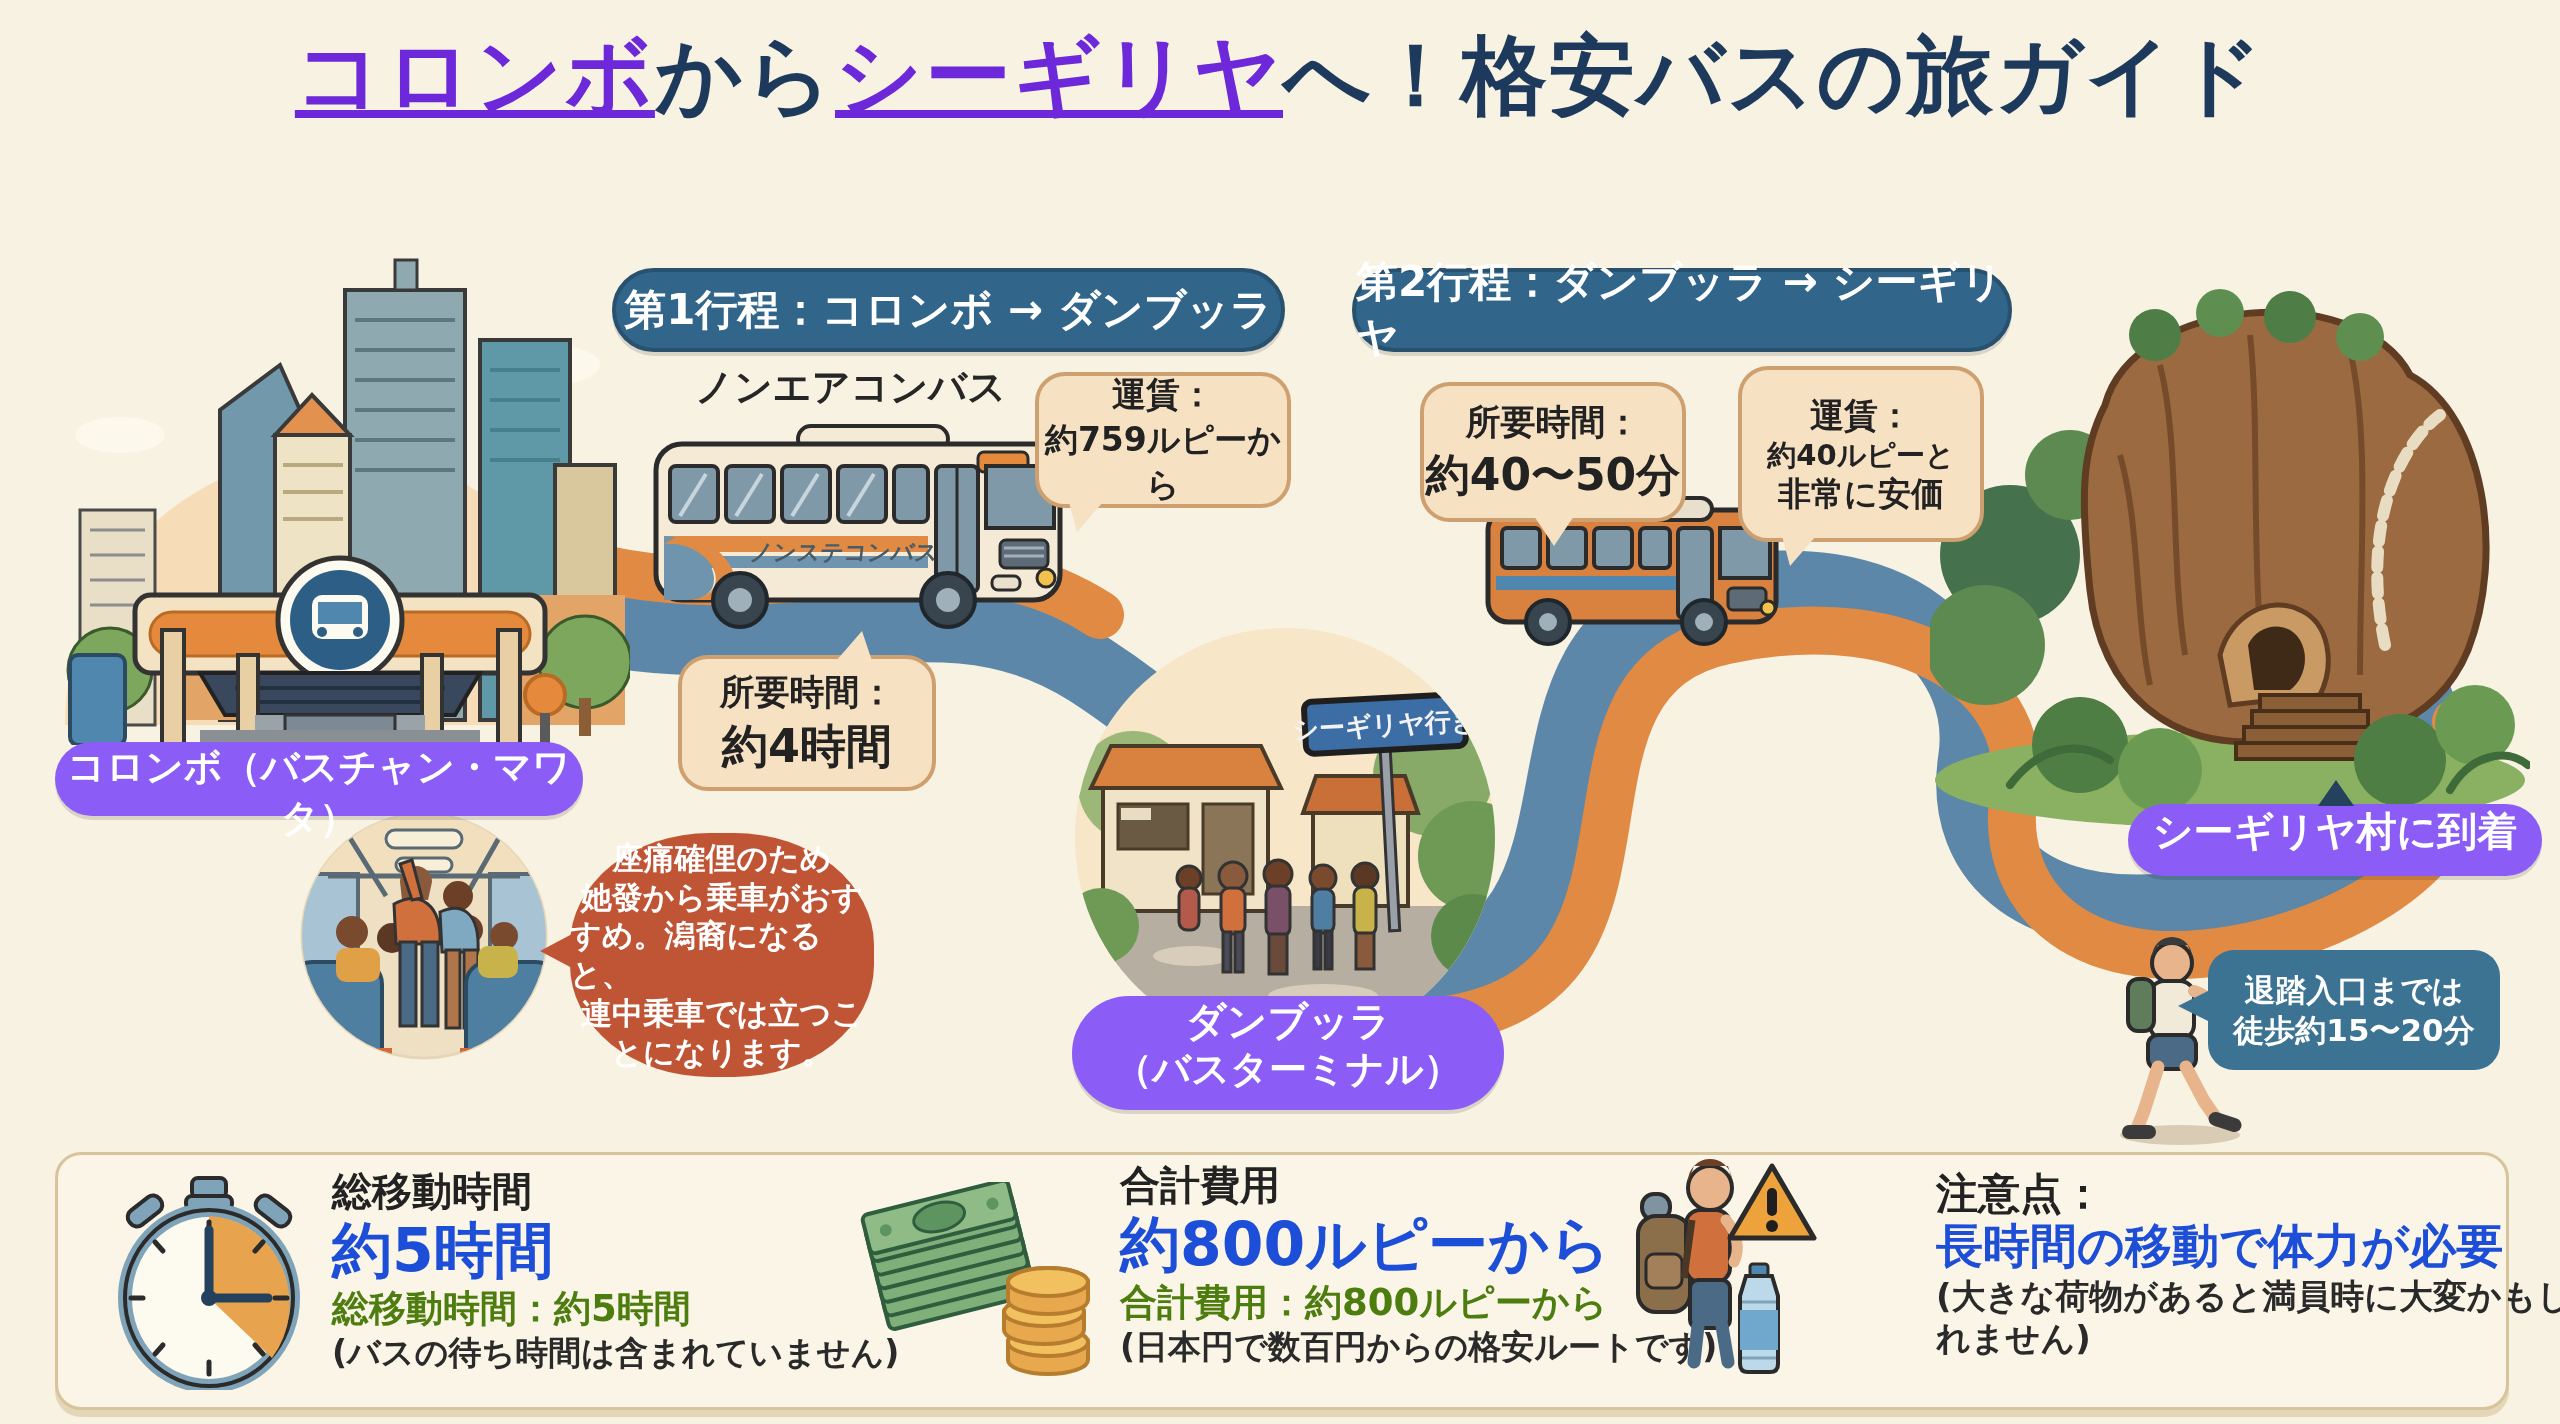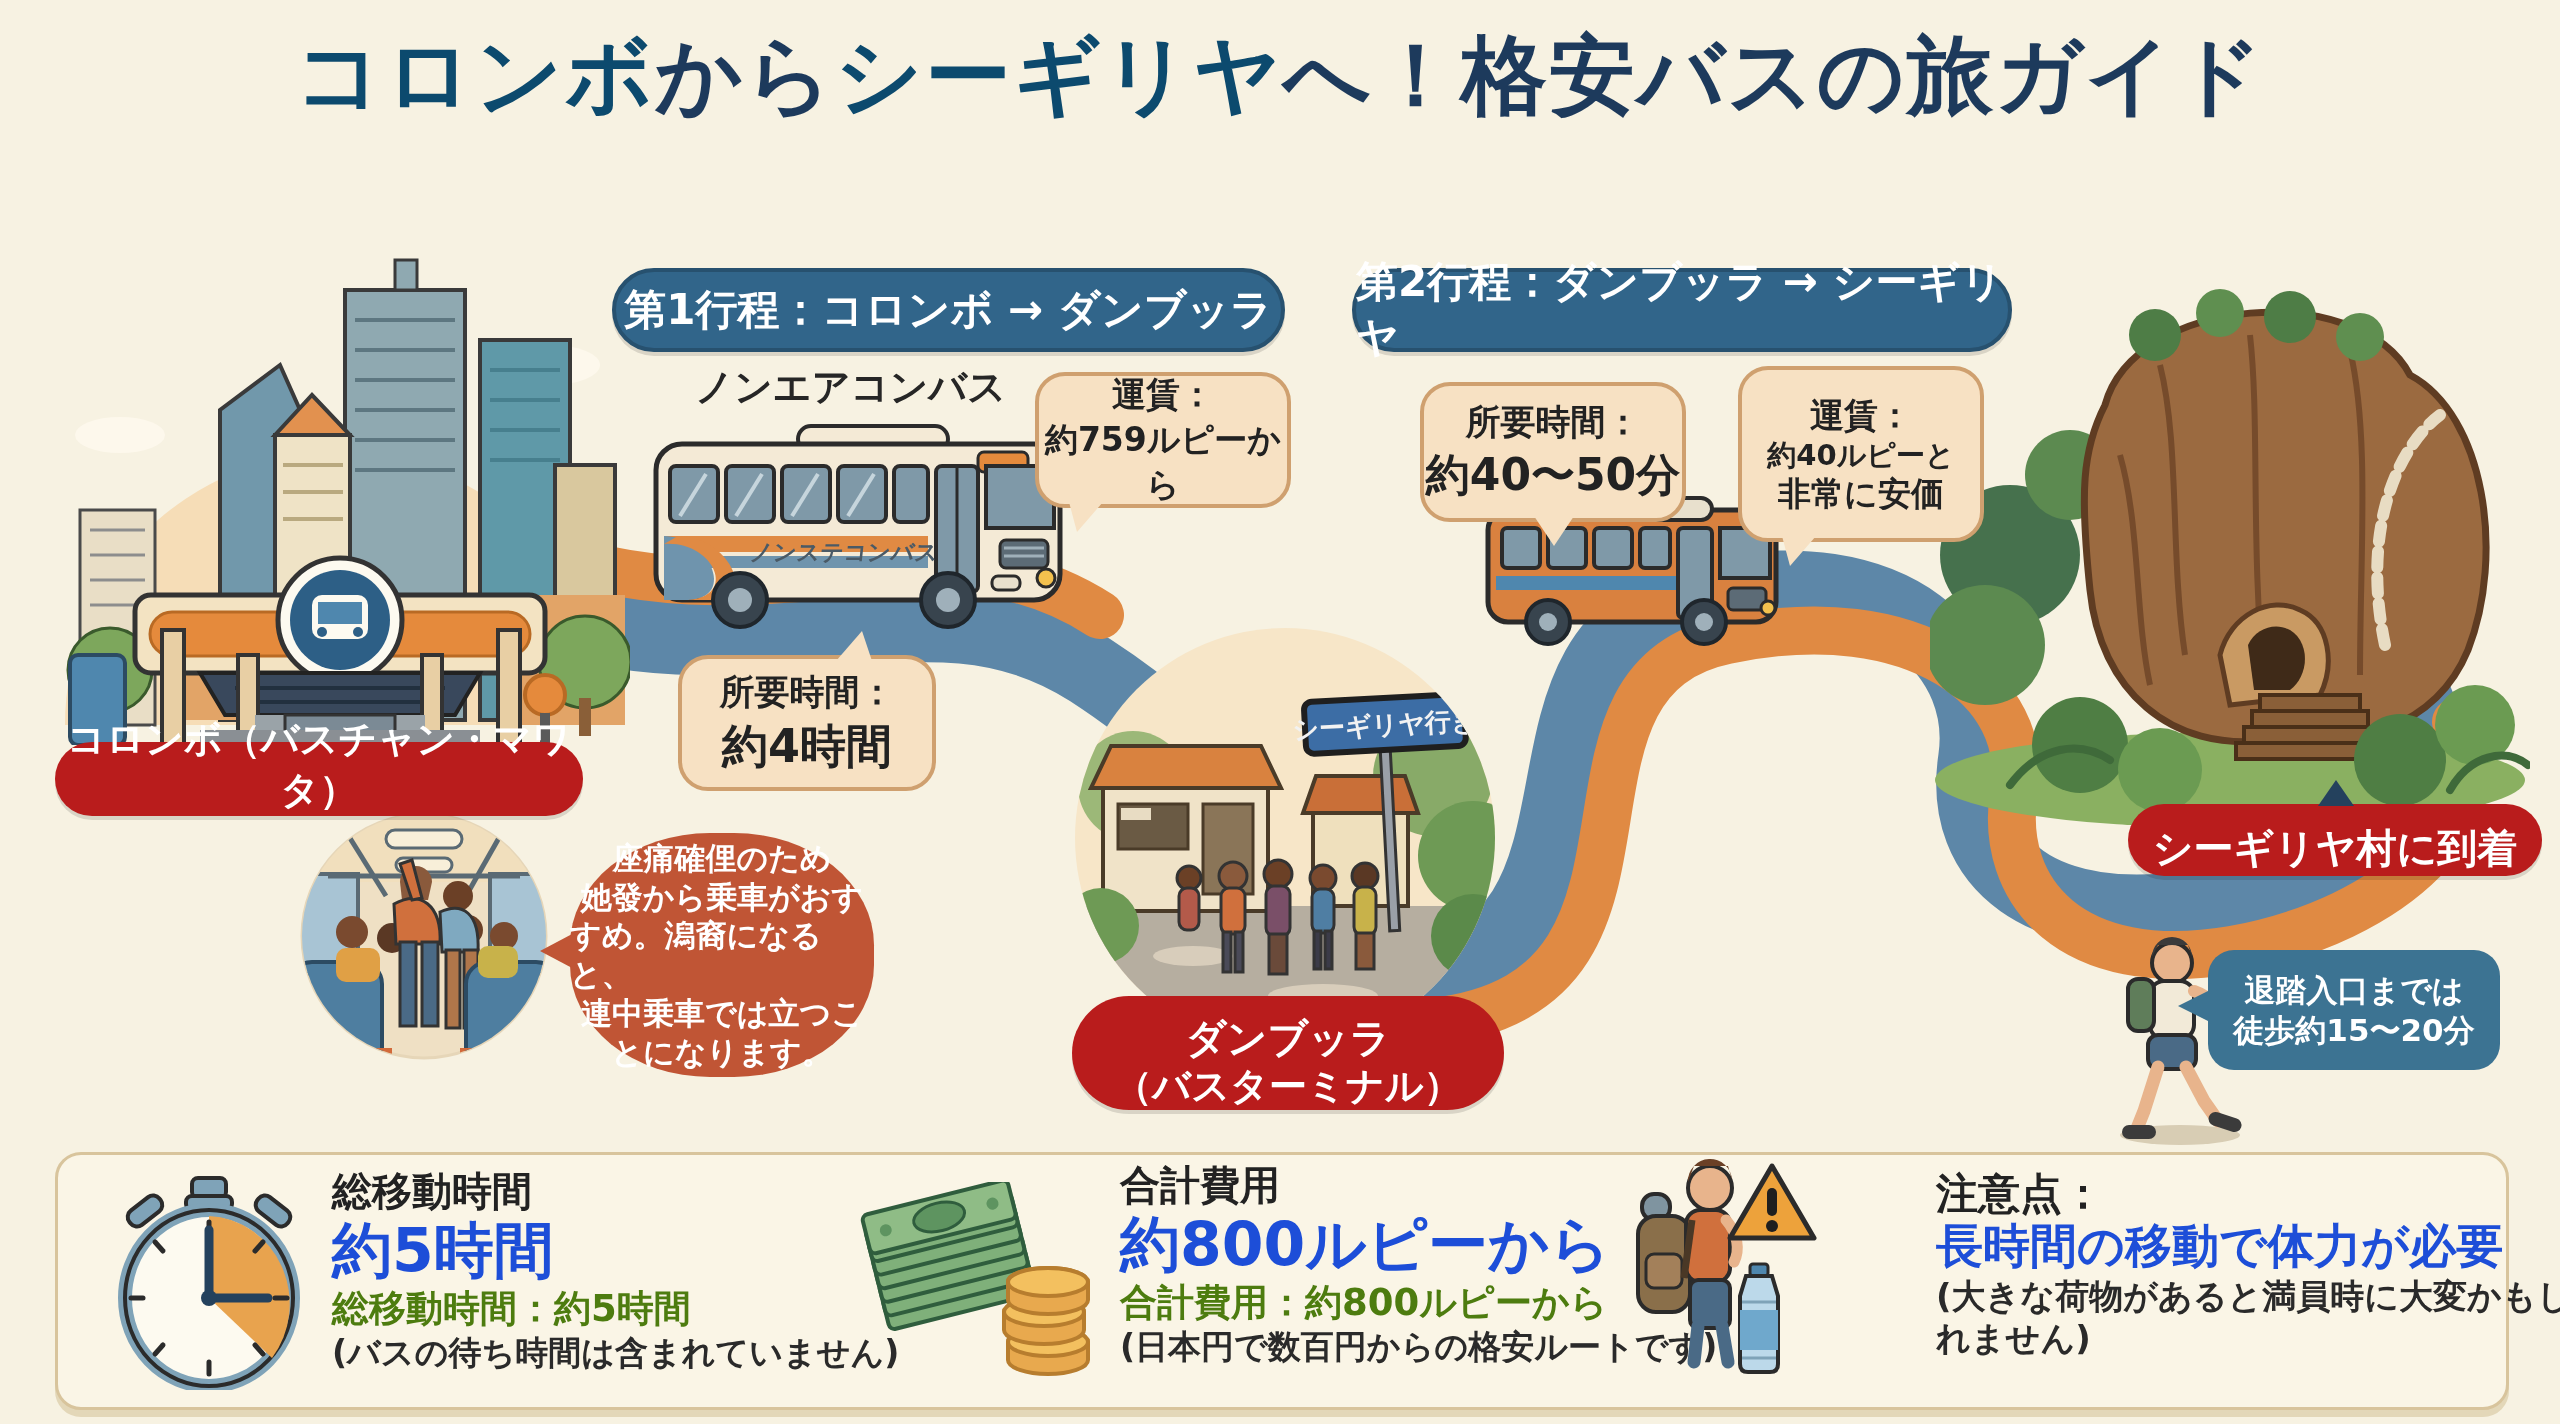--- a/index.html
+++ b/index.html
@@ -1,22 +1,22 @@
 <!DOCTYPE html>
 <html><head>
 <meta charset="utf-8">
 <style>
   html,body{margin:0;padding:0;}
   body{font-family:"DejaVu Sans","Liberation Sans",sans-serif;}
   .canvas{position:relative;width:2560px;height:1424px;background:#f7f2e2;overflow:hidden;}
   .abs{position:absolute;}
   .title{width:100%;top:18px;text-align:center;font-size:86px;font-weight:900;letter-spacing:2px;z-index:6;}
-  .t-blue{color:#0c4a6e;}
+  .t-blue{color:#6d28d9;text-decoration:underline;}
   .t-dark{color:#1d3a5c;}
-  .pill{background:#b91c1c;color:#fff;border-radius:999px;display:flex;flex-direction:column;align-items:center;justify-content:flex-end;font-weight:bold;text-align:center;z-index:5;box-shadow:0 4px 0 rgba(0,0,0,0.12);}
+  .pill{background:#8b5cf6;color:#fff;border-radius:999px;display:flex;flex-direction:column;align-items:center;justify-content:flex-start;font-weight:bold;text-align:center;z-index:5;box-shadow:0 4px 0 rgba(0,0,0,0.12);}
   .badge{background:#31658a;color:#fff;border:4px solid #27516f;border-radius:999px;display:flex;align-items:center;justify-content:center;font-weight:bold;font-size:42px;z-index:5;box-shadow:0 4px 0 rgba(0,0,0,0.12);}
   .bubble{background:#f7e1c3;border:4px solid #cfa06f;border-radius:30px;display:flex;flex-direction:column;align-items:center;justify-content:center;color:#222;font-weight:bold;text-align:center;z-index:5;}
   .bubble-red{background:#c05535;color:#fff;border:none;border-radius:46%;display:flex;flex-direction:column;align-items:center;justify-content:center;font-weight:bold;text-align:left;z-index:5;line-height:1.25;}
   .bubble-teal{background:#3c7392;color:#fff;border:none;border-radius:26px;display:flex;flex-direction:column;align-items:center;justify-content:center;font-weight:bold;text-align:center;z-index:5;line-height:1.3;}
   .tail{position:absolute;width:0;height:0;border-style:solid;}
   .label-plain{font-weight:bold;color:#262626;z-index:5;}
   .summary-bar{left:55px;top:1152px;width:2448px;height:252px;background:#faf5e6;border:3px solid #d8c49c;border-radius:26px;box-shadow:0 7px 0 #e3d7b8;z-index:5;}
   .sum-heading{font-size:40px;font-weight:bold;color:#222;line-height:1.15;}
   .sum-big{font-size:60px;font-weight:900;color:#1d4ed8;line-height:1.2;}
   .sum-sub{font-size:37px;font-weight:bold;color:#4d7c0f;line-height:1.25;}

